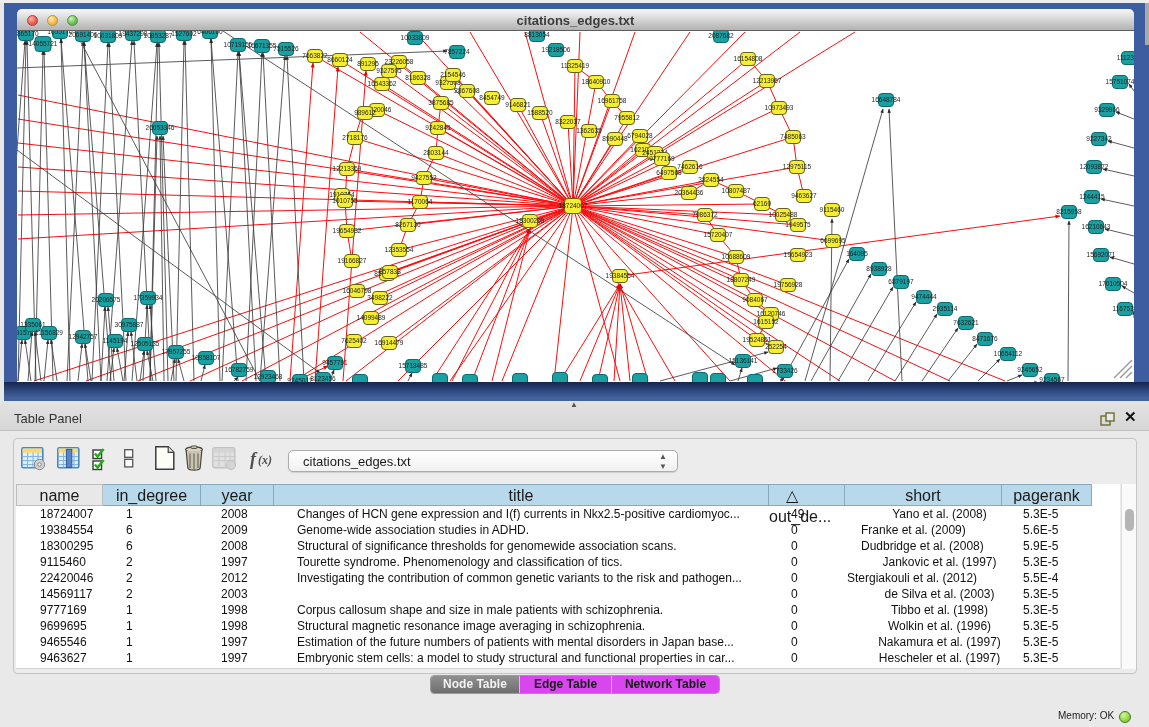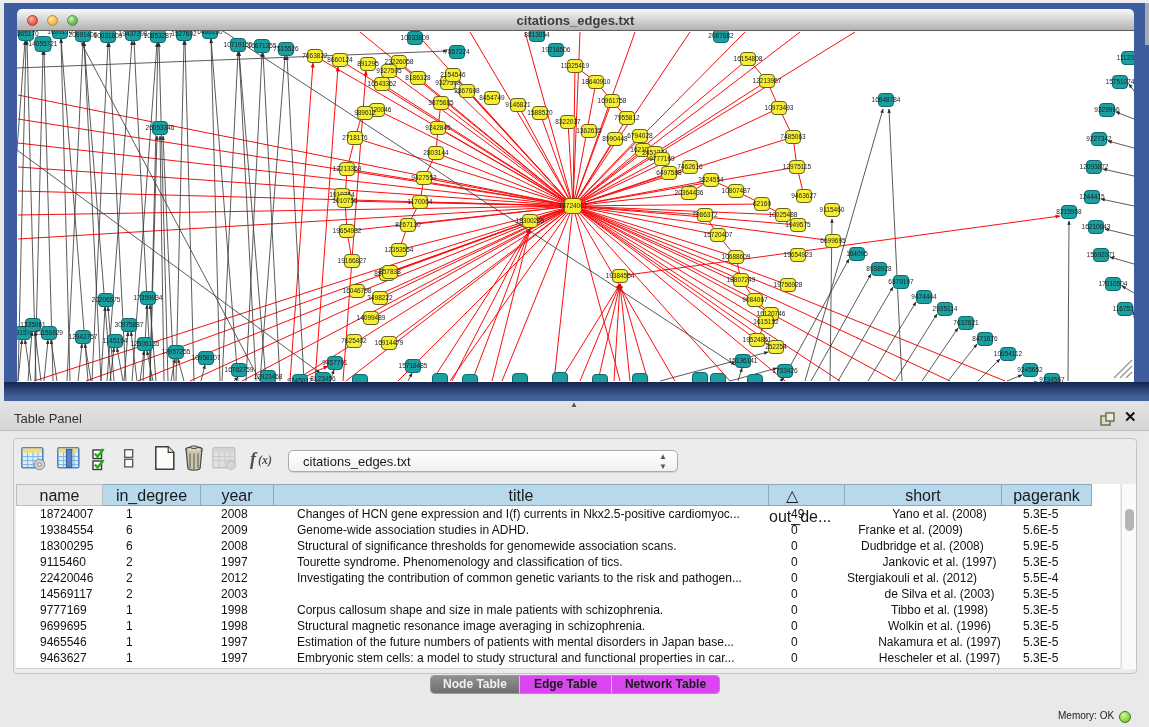--- a/index.html
+++ b/index.html
@@ -668,21 +668,21 @@
     <span style="left:775px">49</span>
     <span style="left:845px;width:157px;text-align:center">Yano et al. (2008)</span>
     <span style="left:1007px">5.3E-5</span>
   </div>
 <div class="trow" style="top:522px">
     <span style="left:24px">19384554</span>
     <span style="left:110px">6</span>
     <span style="left:205px">2009</span>
     <span style="left:281px">Genome-wide association studies in ADHD.</span>
     <span style="left:775px">0</span>
-    <span style="left:816px;width:157px;text-align:center">Franke et al. (2009)</span>
+    <span style="left:845px;width:157px;text-align:left">Franke et al. (2009)</span>
     <span style="left:1007px">5.6E-5</span>
   </div>
 <div class="trow" style="top:538px">
     <span style="left:24px">18300295</span>
     <span style="left:110px">6</span>
     <span style="left:205px">2008</span>
     <span style="left:281px">Structural of significance thresholds for genomewide association scans.</span>
     <span style="left:775px">0</span>
     <span style="left:845px;width:157px;text-align:left">Dudbridge et al. (2008)</span>
     <span style="left:1007px">5.9E-5</span>

